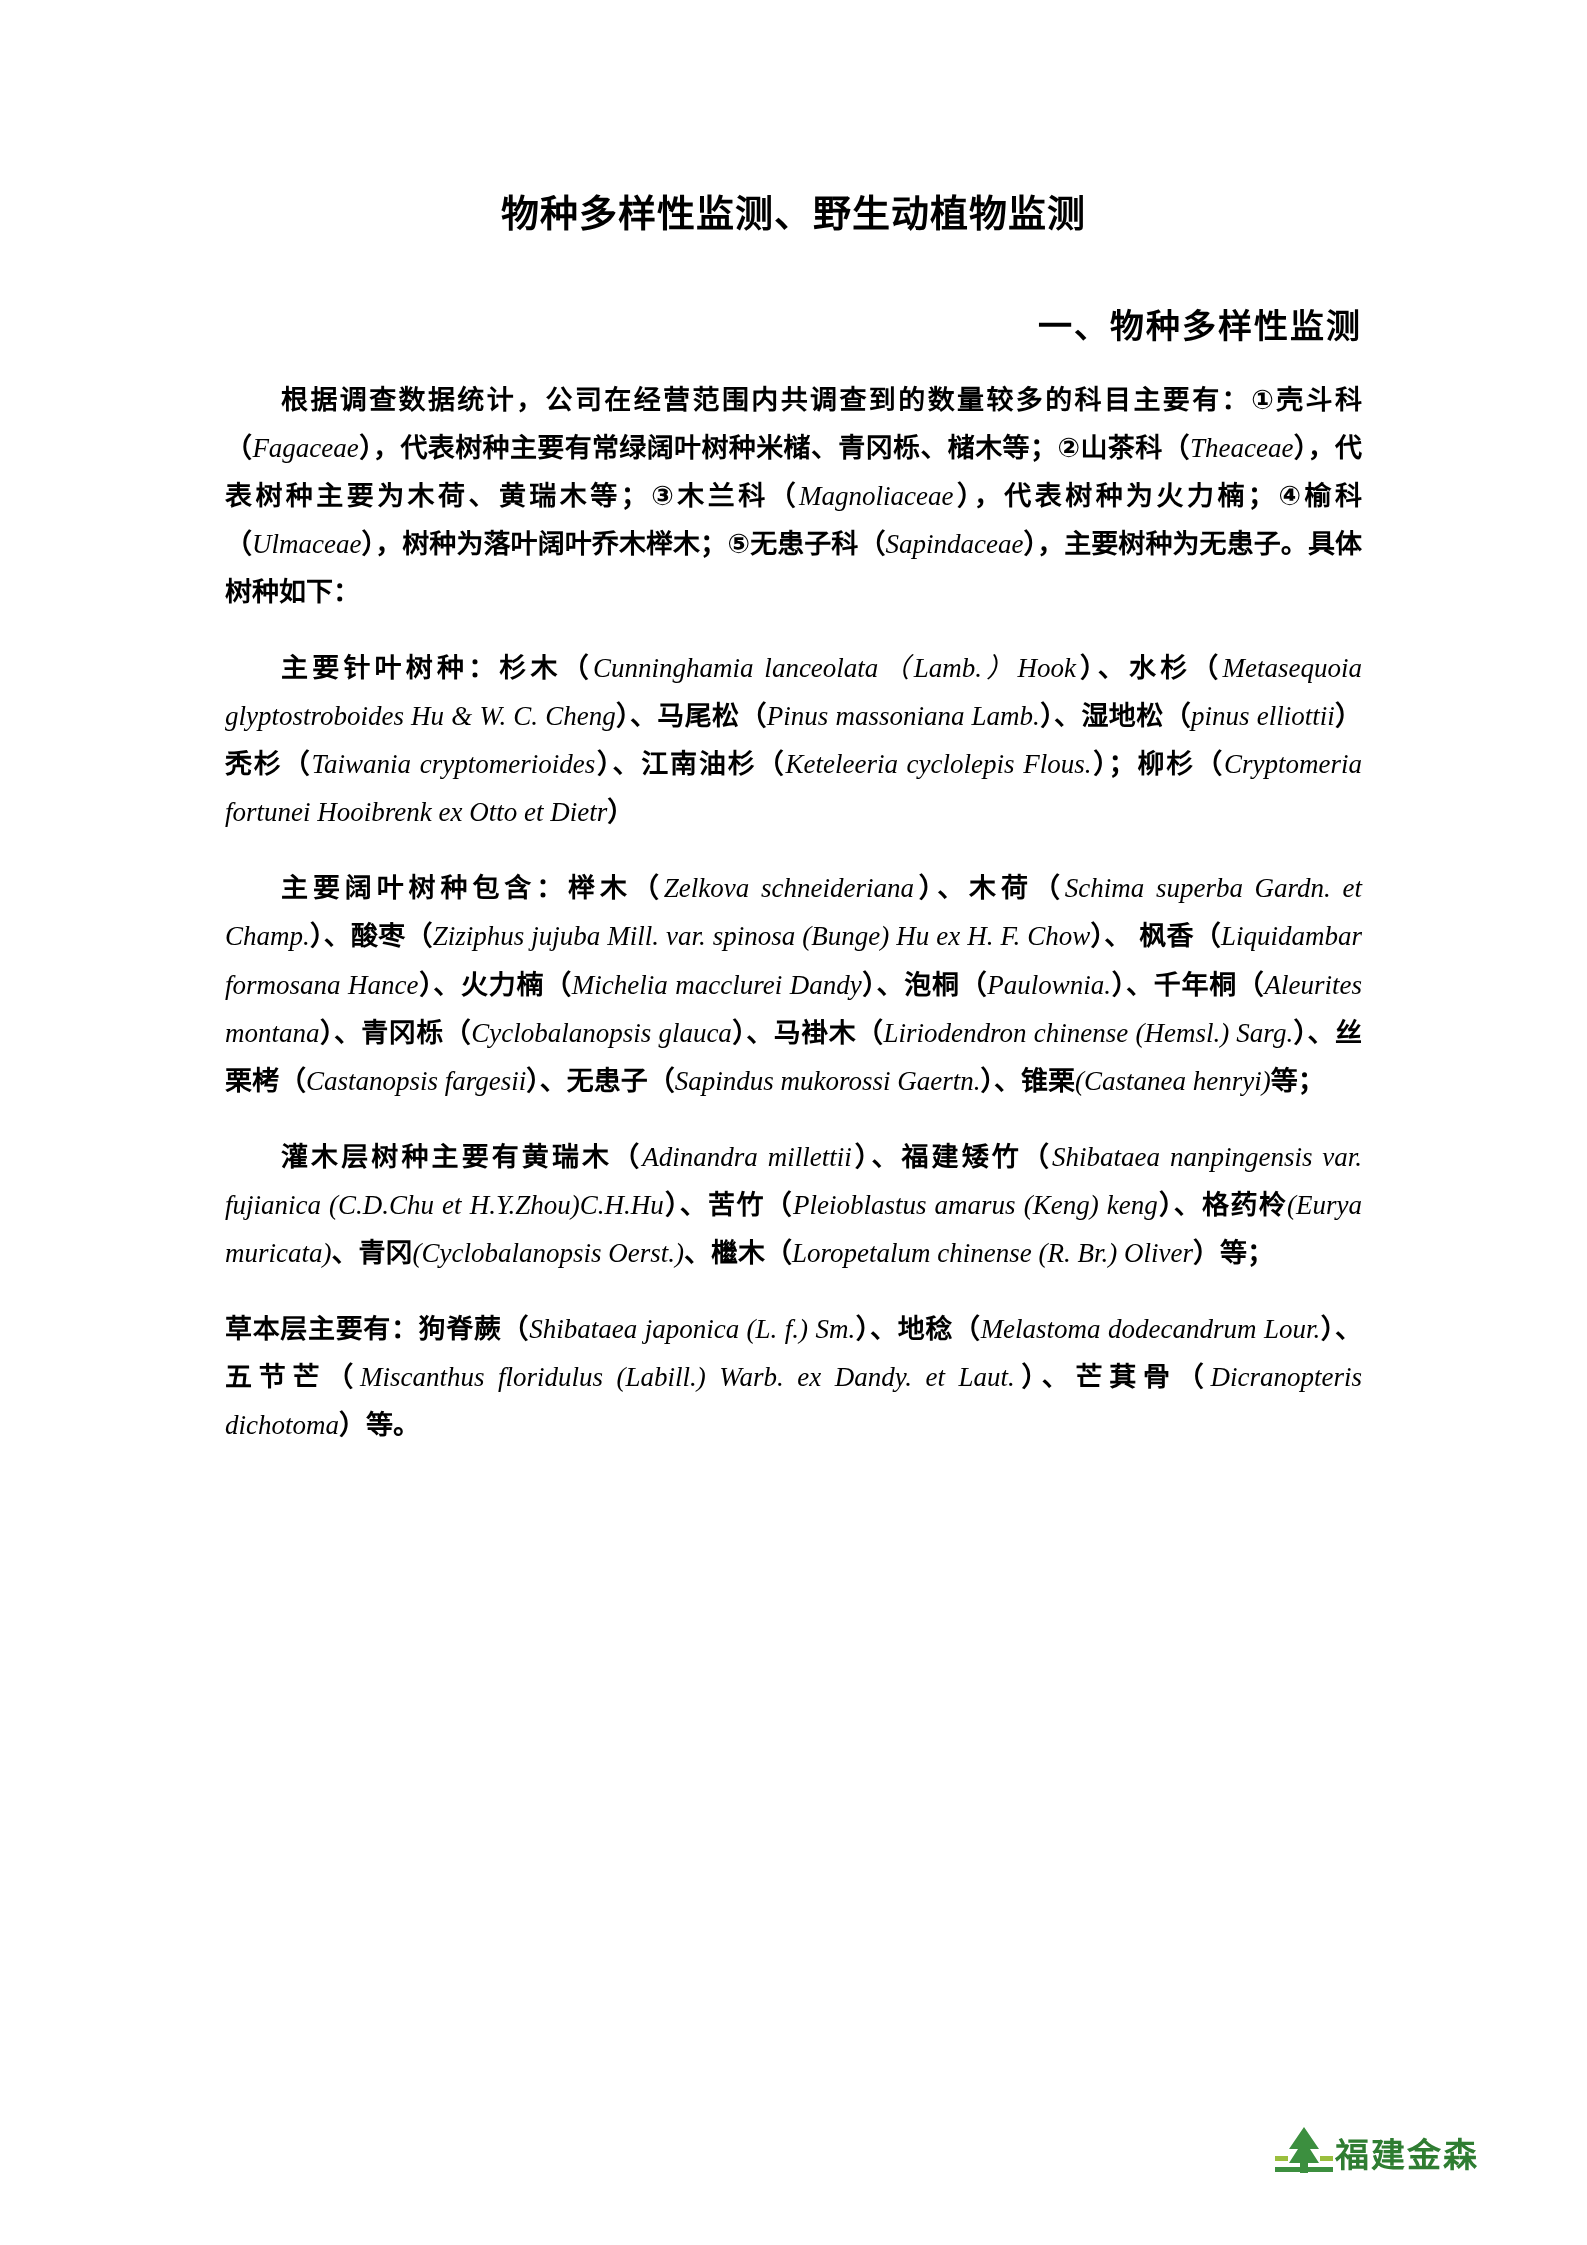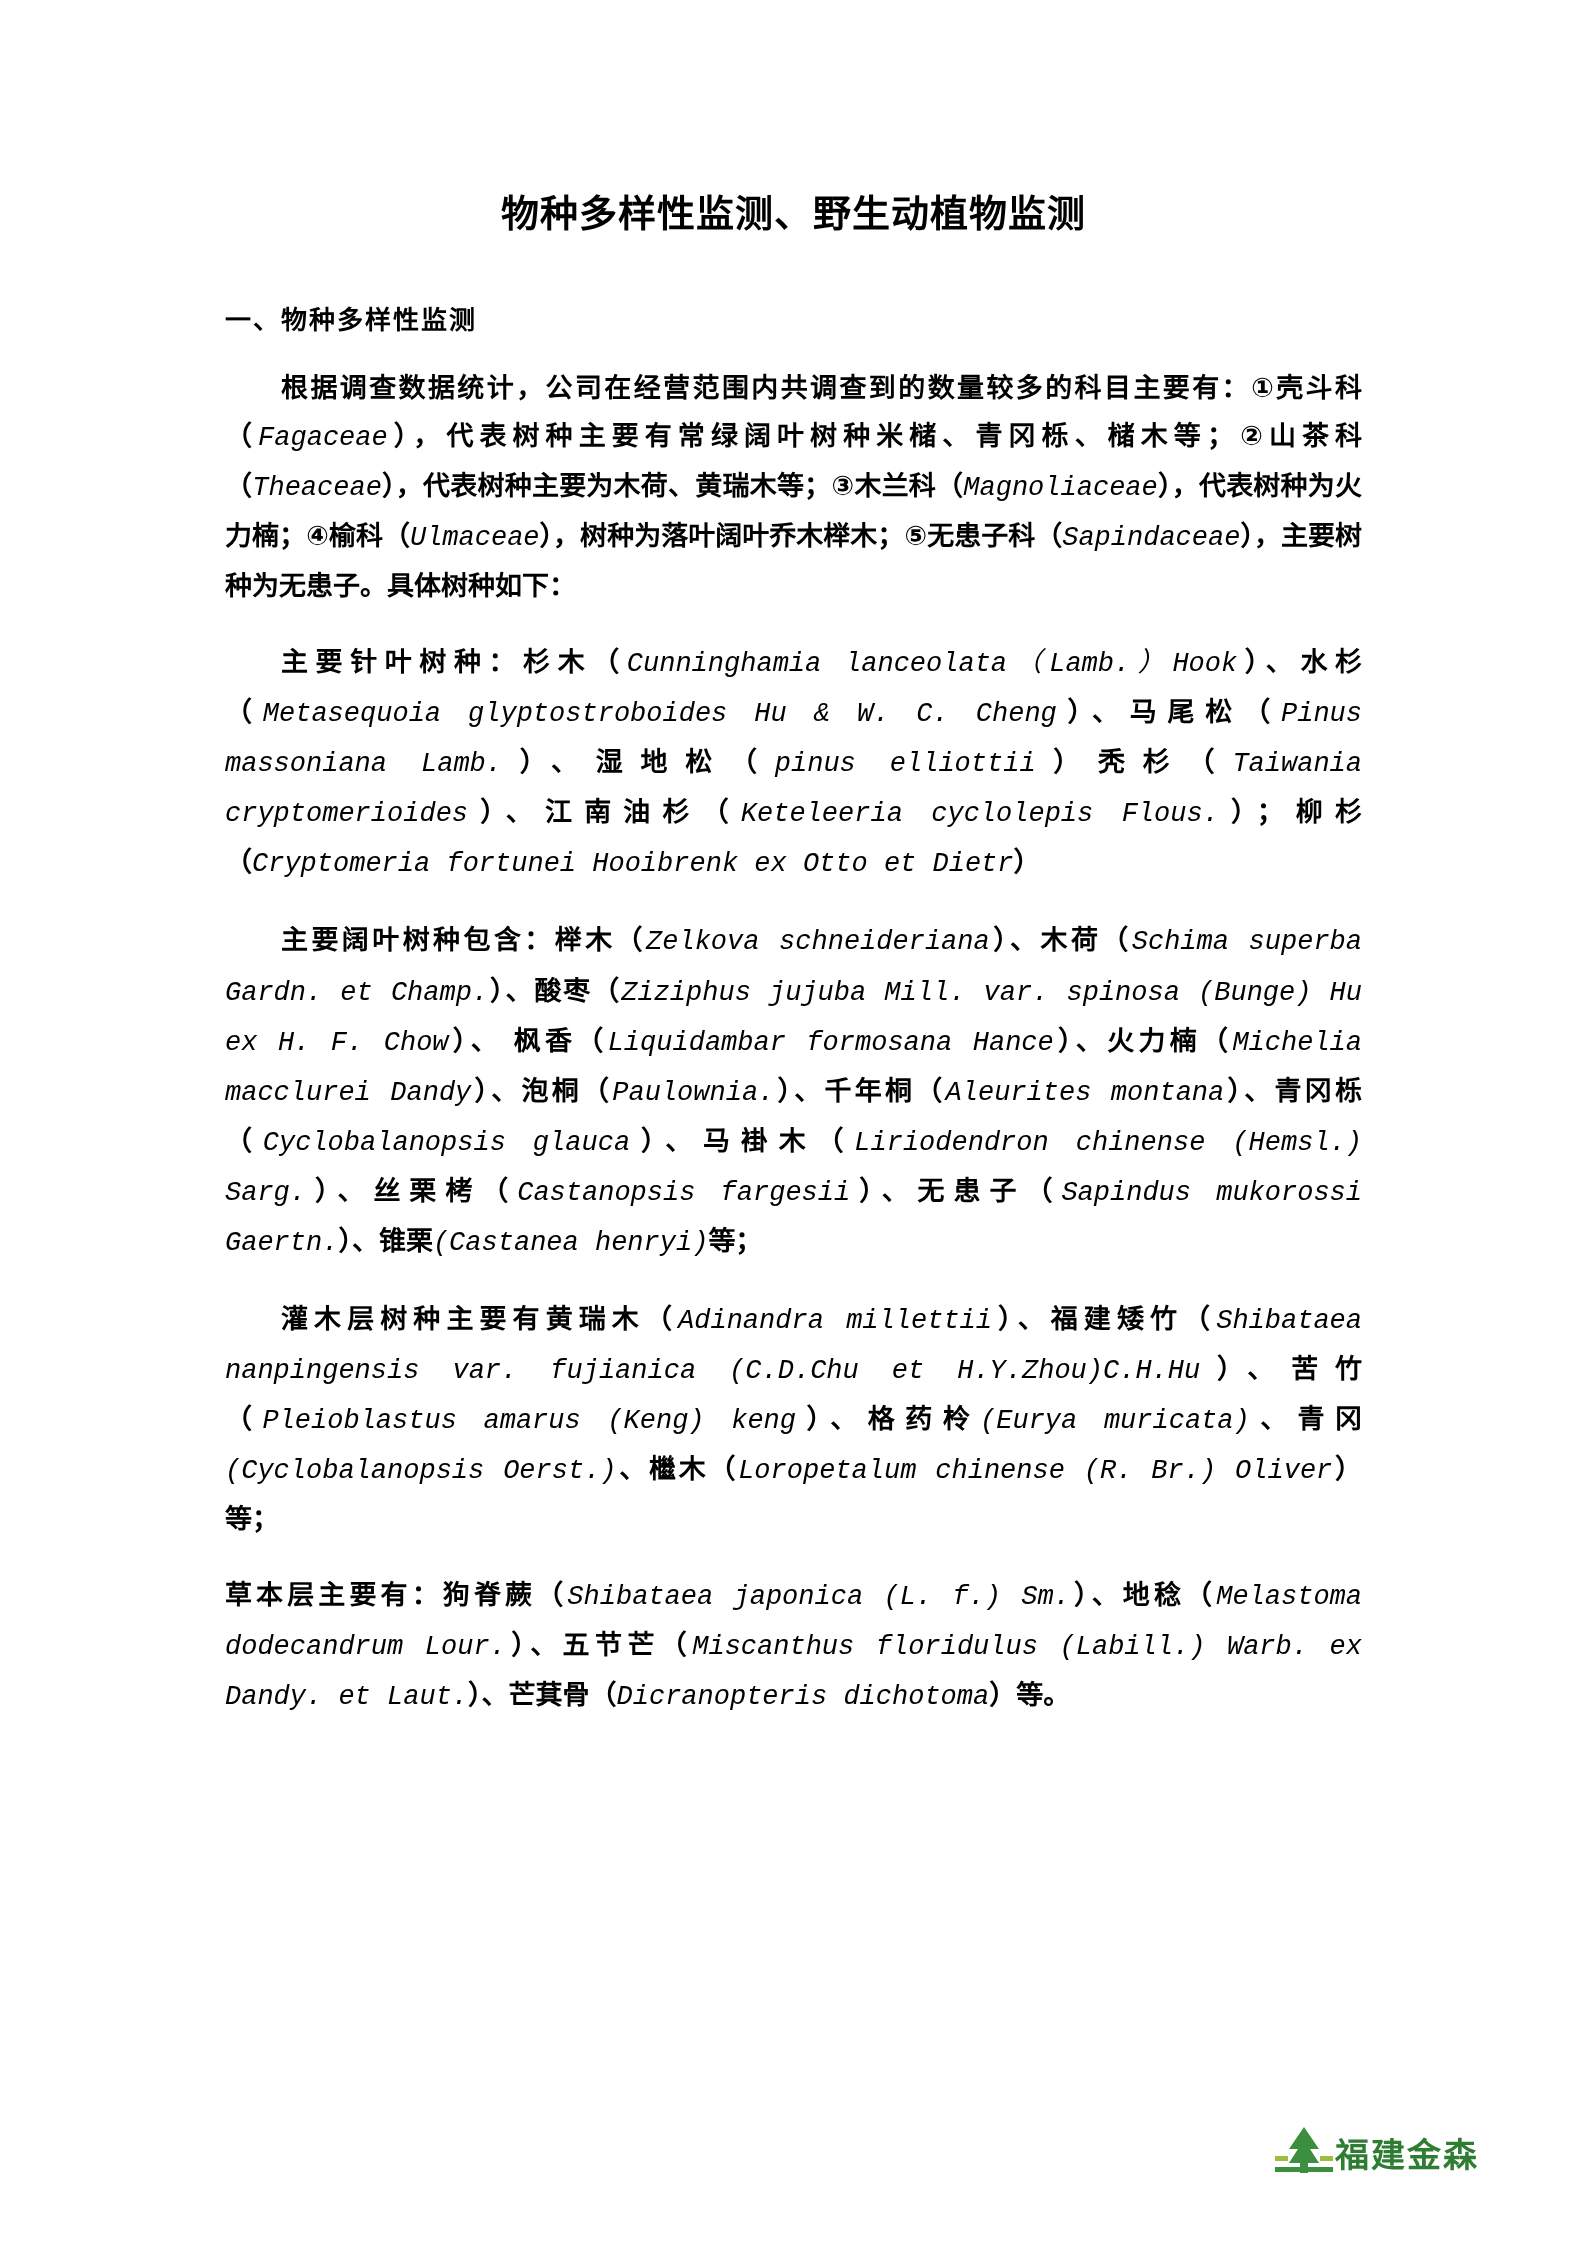--- a/index.html
+++ b/index.html
@@ -31,40 +31,40 @@
     margin: 0 0 0 0;
     letter-spacing: 1px;
     line-height: 1.5;
   }
   h1.doc-title.second {
     margin-top: 48px;
   }
   h2.section-title {
     font-family: "Liberation Sans", "DejaVu Sans", sans-serif;
     font-weight: bold;
-    font-size: 26px;
-    text-align: left;
+    font-size: 34px;
+    text-align: right;
     margin: 56px 0 0 0;
     letter-spacing: 2px;
   }
   p.body-text {
     font-size: 27px;
     line-height: 1.78;
     margin: 28px 0 0 0;
     text-align: justify;
     text-justify: inter-ideograph;
     font-family: "Liberation Sans", "DejaVu Sans", sans-serif;
     font-weight: bold;
   }
   p.body-text.indent {
     text-indent: 56px;
   }
   
   .sci {
-    font-family: Liberation Mono, monospace;
+    font-family: Liberation Serif, serif;
     font-style: italic;
     font-weight: normal;
   }
   .logo {
     position: absolute;
     right: 108px;
     bottom: 64px;
     display: flex;
     align-items: center;
     gap: 0;

